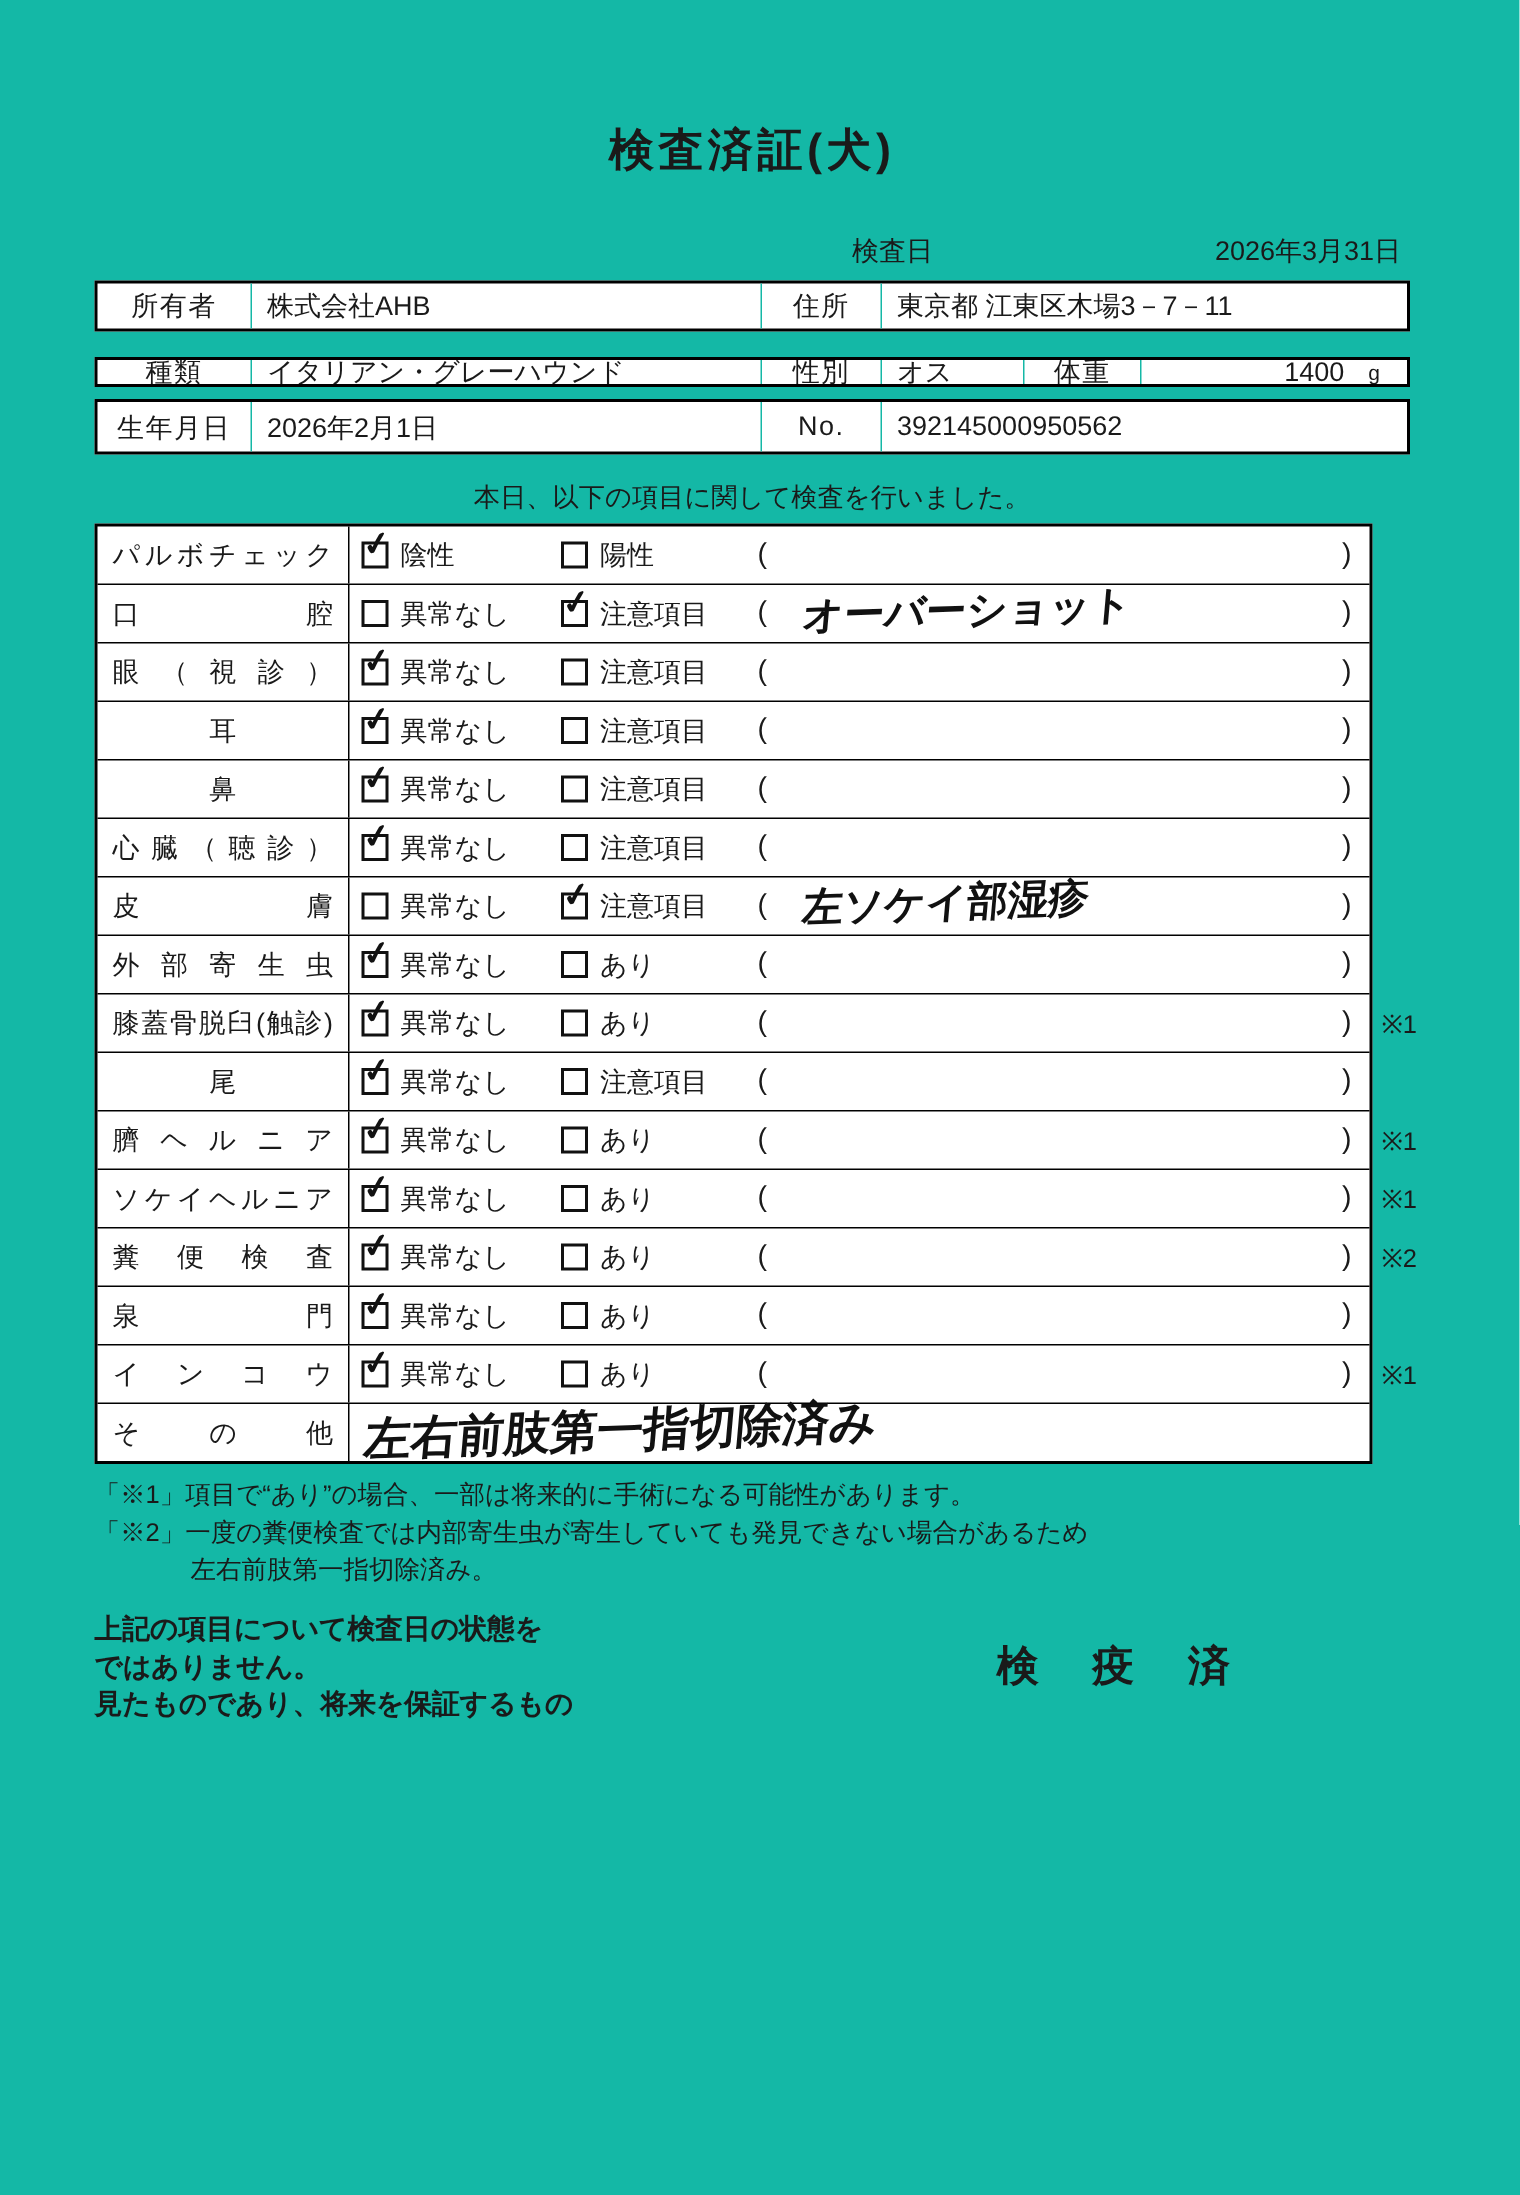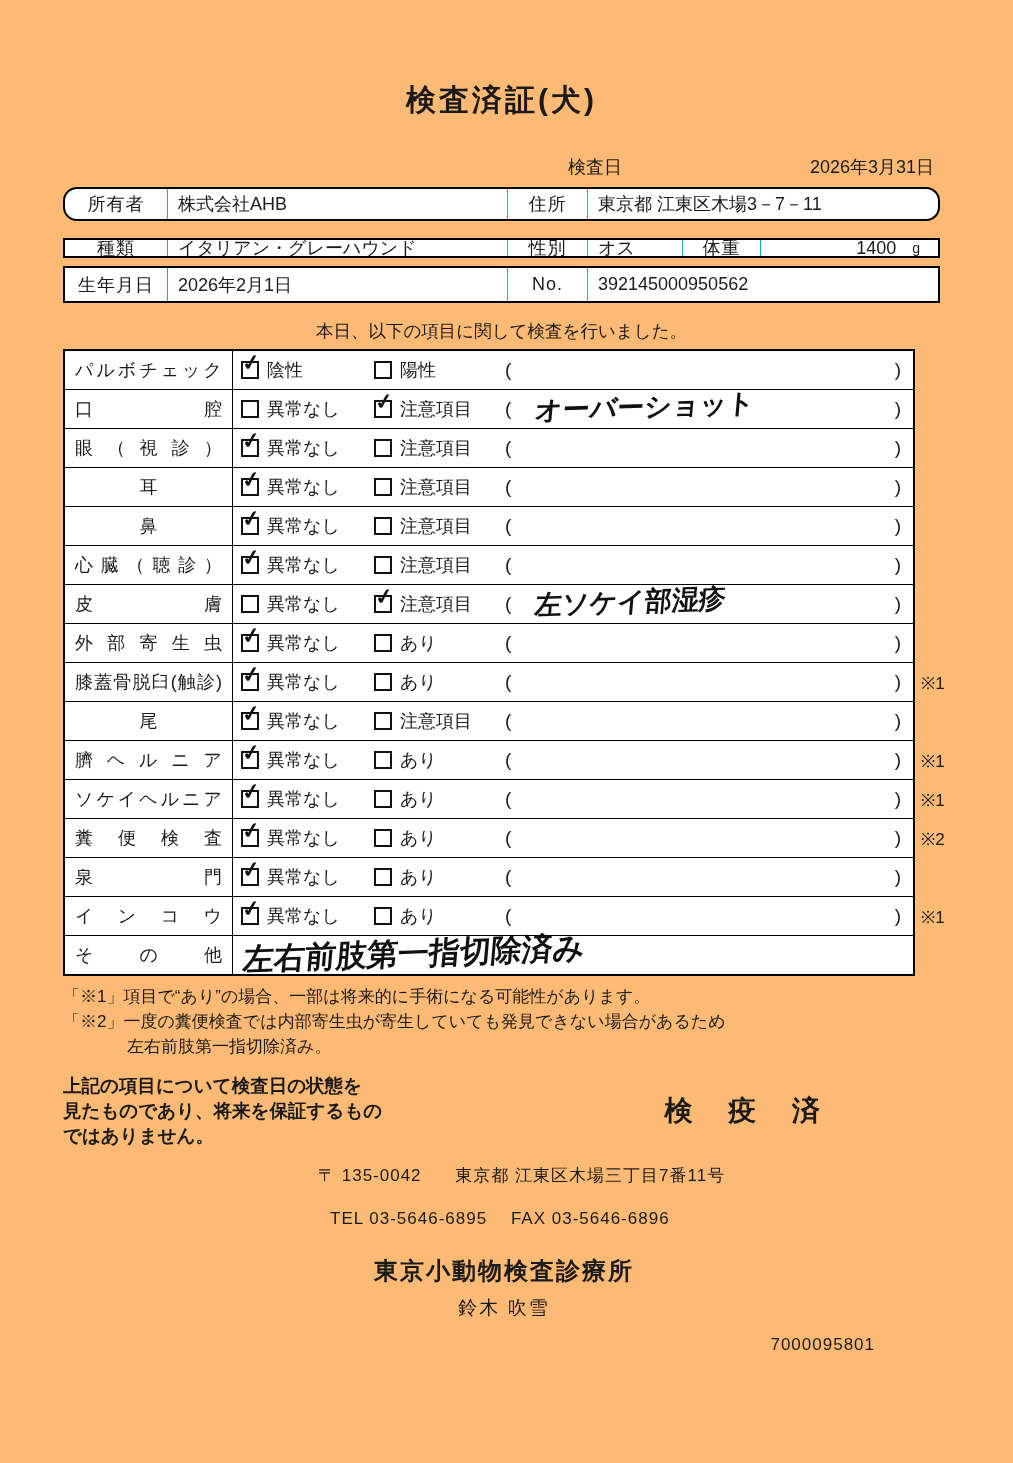--- a/index.html
+++ b/index.html
@@ -1,19 +1,19 @@
 <!DOCTYPE html>
 <html><head>
 <meta charset="utf-8">
 <style>
   html,body { margin:0; padding:0; background:#ffffff; }
   .page {
     position:relative;
     width:1013px; height:1463px;
-    background:#fdba74;
+    background:#14b8a6;
     font-family:"Liberation Sans", sans-serif;
     color:#1a1a1a;
     overflow:hidden;
   }
   .content { width:877px; margin-left:63px; }
 
   .title {
     margin:0; padding-top:80px;
     text-align:center;
     font-size:30px; font-weight:600; letter-spacing:3px;
@@ -30,21 +30,21 @@
   }
   .ibox > div {
     display:flex; align-items:center;
     font-size:18px; box-sizing:border-box;
     border-left:1px solid #14b8a6;
     overflow:hidden; white-space:nowrap;
   }
   .ibox > div:first-child { border-left:none; }
   .ib-label { justify-content:center; letter-spacing:1px; }
   .ib-value { padding-left:10px; }
-  .box1 { margin-top:8px; height:34px; grid-template-columns:102px 340px 80px 1fr;border-radius:14px; }
+  .box1 { margin-top:8px; height:34px; grid-template-columns:102px 340px 80px 1fr; }
   .box2 { margin-top:17px; height:20px; grid-template-columns:102px 340px 80px 95px 78px 1fr; }
   .box3 { margin-top:8px; height:37px; grid-template-columns:102px 340px 80px 1fr; }
   .weight-cell { justify-content:flex-end; padding-right:18px; }
   .weight-unit { font-size:14px; margin-left:16px; }
 
   .intro { margin-top:16px; font-size:17.5px;text-align:center; }
 
   .exam-table {
     margin-top:6px;
     width:852px;
@@ -545,36 +545,21 @@
 
     <div class="footnotes">
       <div>「※1」項目で“あり”の場合、一部は将来的に手術になる可能性があります。</div>
       <div>「※2」一度の糞便検査では内部寄生虫が寄生していても発見できない場合があるため</div>
       <div class="fn-indent">左右前肢第一指切除済み。</div>
     </div>
 
     <div class="bottom-block">
       <div class="disclaimer">
         <div>上記の項目について検査日の状態を</div>
+        <div>ではありません。</div>
         <div>見たものであり、将来を保証するもの</div>
-        <div>ではありません。</div>
       </div>
       <div class="stamp">検 疫 済</div>
     </div>
 
-    <div class="footer">
-      <div class="postal-line">
-        <span>〒 135-0042</span>
-        <span class="addr">東京都 江東区木場三丁目7番11号</span>
-      </div>
-      <div class="tel-line">
-        <span>TEL 03-5646-6895</span>
-        <span class="fax">FAX 03-5646-6896</span>
-      </div>
-      <div class="clinic-block">
-        <div class="clinic-name">東京小動物検査診療所</div>
-        <div class="vet-name">鈴木 吹雪</div>
-      </div>
-      <div class="serial-line">7000095801</div>
-    </div>
 
   </div>
 </div>
 
 </body></html>

